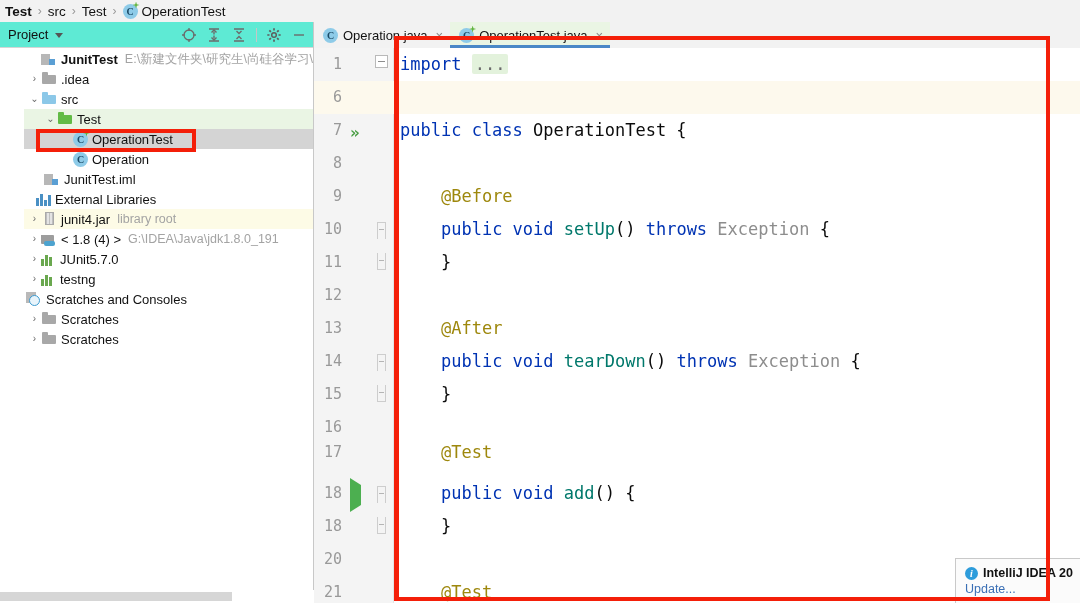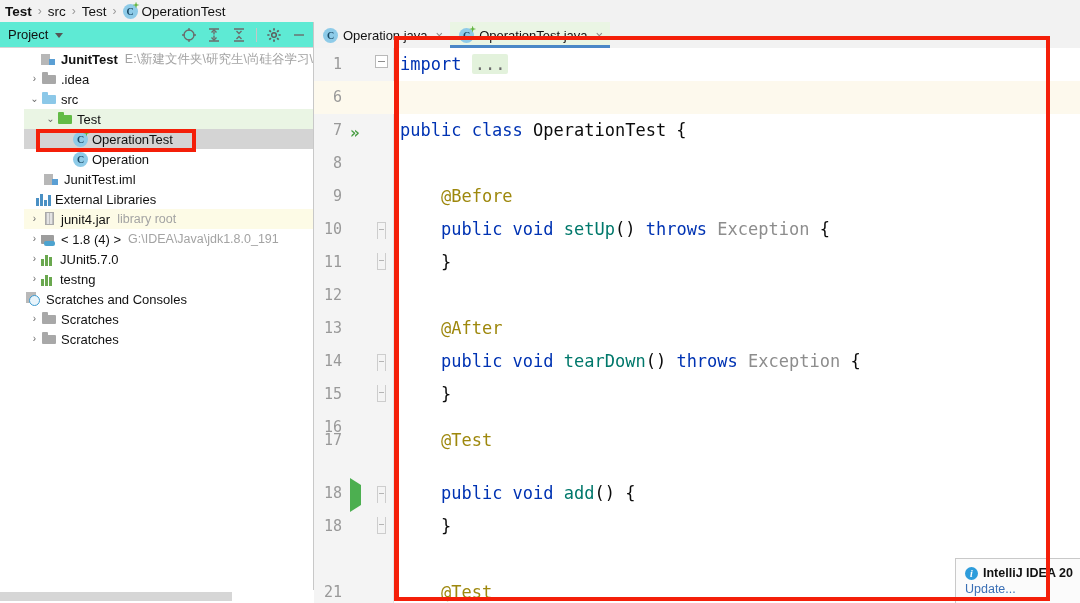--- a/index.html
+++ b/index.html
@@ -493,21 +493,21 @@
           <span class="foldmk">
               <span class="brk-bot"></span>
             </span>
           <span class="src">    <span class="cls">}</span></span>
         </div>
 
         <div class="ln" style="top:363px">
           <span class="num">16</span>
         </div>
 
-        <div class="ln" style="top:376px">
+        <div class="ln" style="top:388px">
           <span class="num">17</span>
           <span class="src">    <span class="ann">@Test</span></span>
         </div>
 
         <div class="ln" style="top:429px">
           <span class="num">18</span>
           <span class="runico"><span class="play-tri"></span></span>
           <span class="foldmk">
               <span class="brk-top"></span>
             </span>
@@ -515,20 +515,23 @@
         </div>
 
         <div class="ln" style="top:462px">
           <span class="num">18</span>
           <span class="foldmk">
               <span class="brk-bot"></span>
             </span>
           <span class="src">    <span class="cls">}</span></span>
         </div>
 
+        <div class="ln" style="top:495px">
+          <span class="num">20</span>
+        </div>
 
         <div class="ln" style="top:528px">
           <span class="num">21</span>
           <span class="src">    <span class="ann">@Test</span></span>
         </div>
 
       </div>
     </div>
   </div>
 

